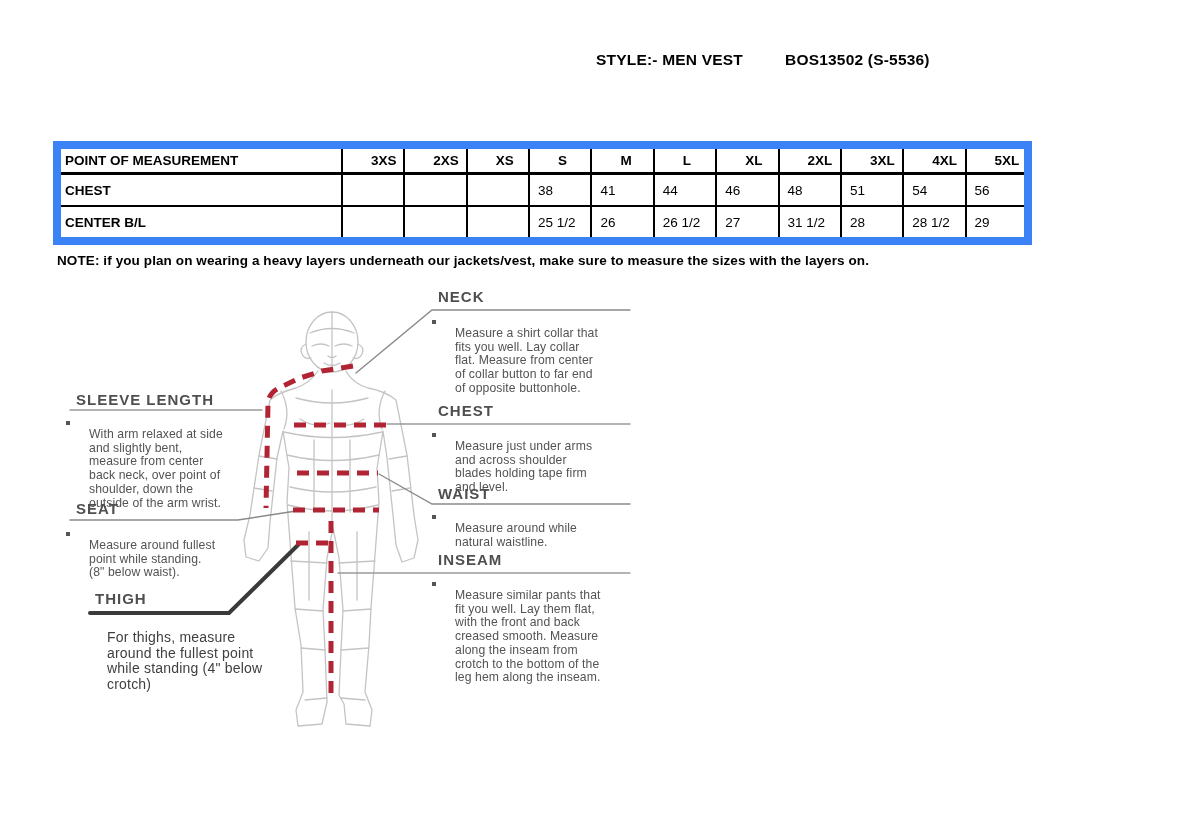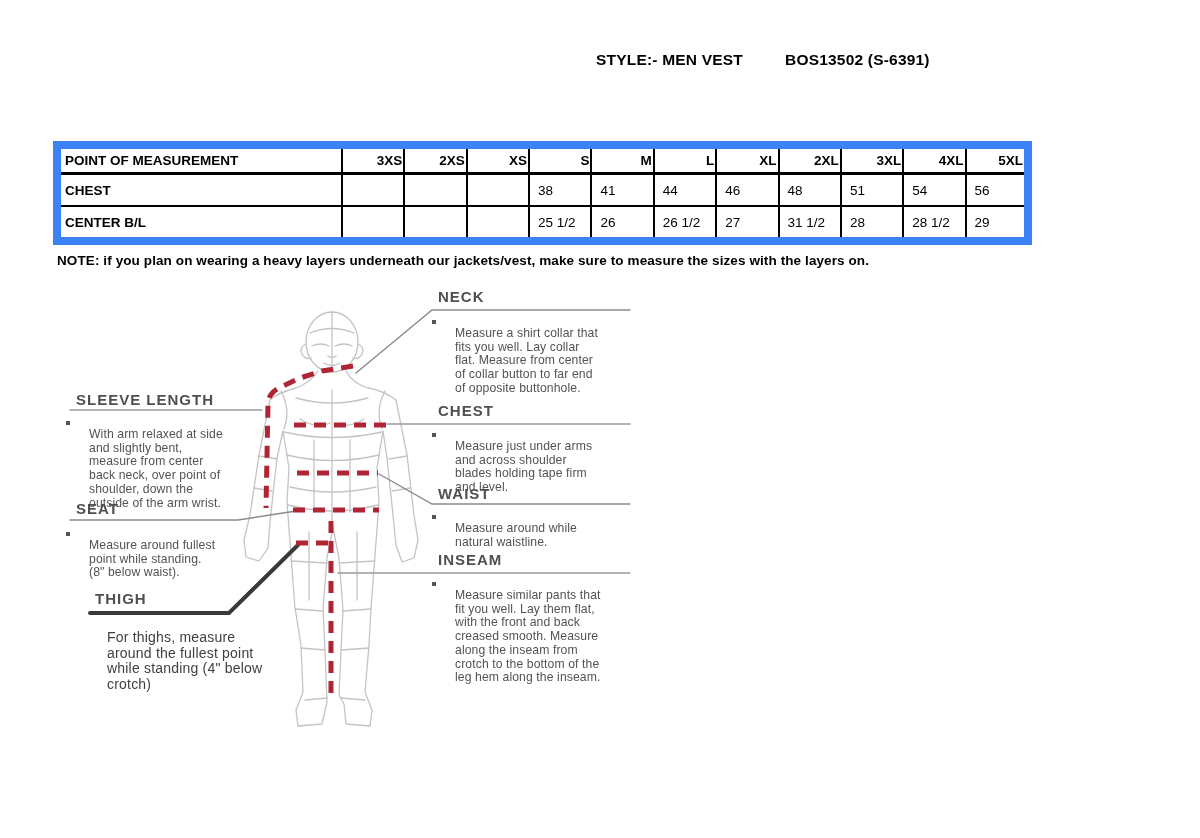--- a/index.html
+++ b/index.html
@@ -8,41 +8,41 @@
     font-family:"Liberation Sans","DejaVu Sans",sans-serif;color:#000;
   }
   
   .title-row{position:absolute;left:596px;top:51px;display:flex;gap:42px;
     font-weight:bold;font-size:15.5px;letter-spacing:.2px;text-align:right;}
   
   .size-table-wrap{position:absolute;left:53px;top:141px;width:979px;}
   table.size-table{width:100%;border-collapse:collapse;table-layout:fixed;
     border:8px solid #3b82f6;font-size:13.5px;}
   table.size-table th,table.size-table td{border:2px solid #000;overflow:hidden;white-space:nowrap;}
-  table.size-table thead th{height:21px;font-weight:bold;text-align:right;border-bottom:3px solid #000;padding-left:28px;}
+  table.size-table thead th{height:21px;font-weight:bold;text-align:left;border-bottom:3px solid #000;padding-left:28px;}
   table.size-table thead th.pom{text-align:left;padding-left:4px;font-size:13.5px;}
   table.size-table tbody td{height:28px;text-align:left;padding-left:8px;font-size:13.5px;}
   table.size-table tbody td.rowlabel{font-weight:bold;padding-left:4px;}
   
   .note{position:absolute;left:57px;top:253px;font-weight:bold;font-size:13.5px;letter-spacing:.1px;}
   
   .gh{position:absolute;font-size:15px;font-weight:600;color:#4f4f4f;letter-spacing:1px;}
   .gb{position:absolute;font-size:12.2px;line-height:13.7px;color:#535353;letter-spacing:.1px;}
   .gb p{margin:12px;padding-left:13px;}
   .gb.nobullet p{padding-left:0;}
   .blt{position:absolute;left:2px;top:5px;width:4px;height:4px;background:#555;}
   .gb.thigh-text{font-size:14px;line-height:15.6px;color:#3f3f3f;letter-spacing:.2px;}
   svg.diagram{position:absolute;left:0;top:0;pointer-events:none;}
 </style>
 </head>
 <body>
 
 <div class="title-row">
   <span>STYLE:- MEN VEST</span>
-  <span>BOS13502 (S-6391)</span>
+  <span>BOS13502 (S-5536)</span>
 </div>
 
 <div class="size-table-wrap">
   <table class="size-table">
     <colgroup>
       <col style="width:285px">
         <col>
         <col>
         <col>
         <col>

